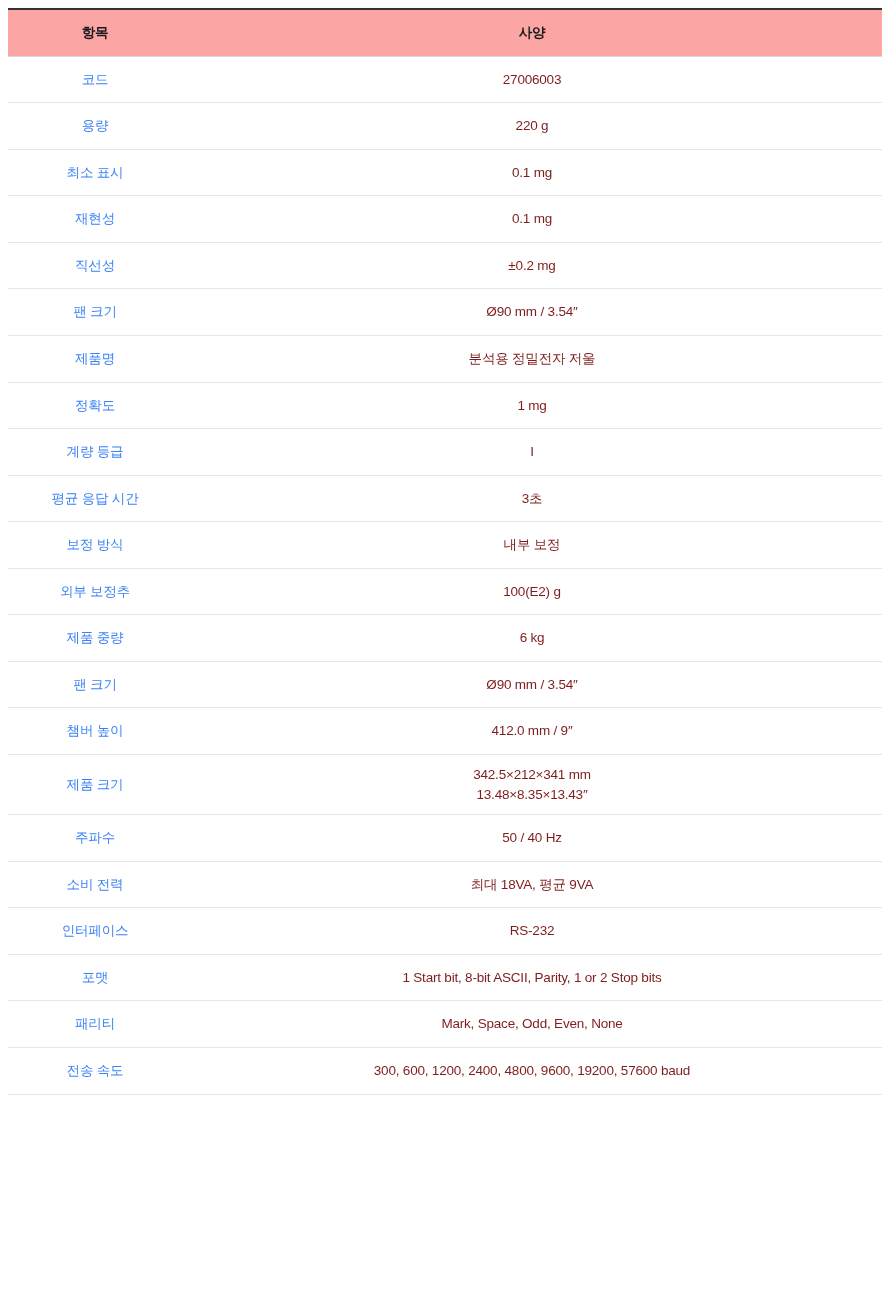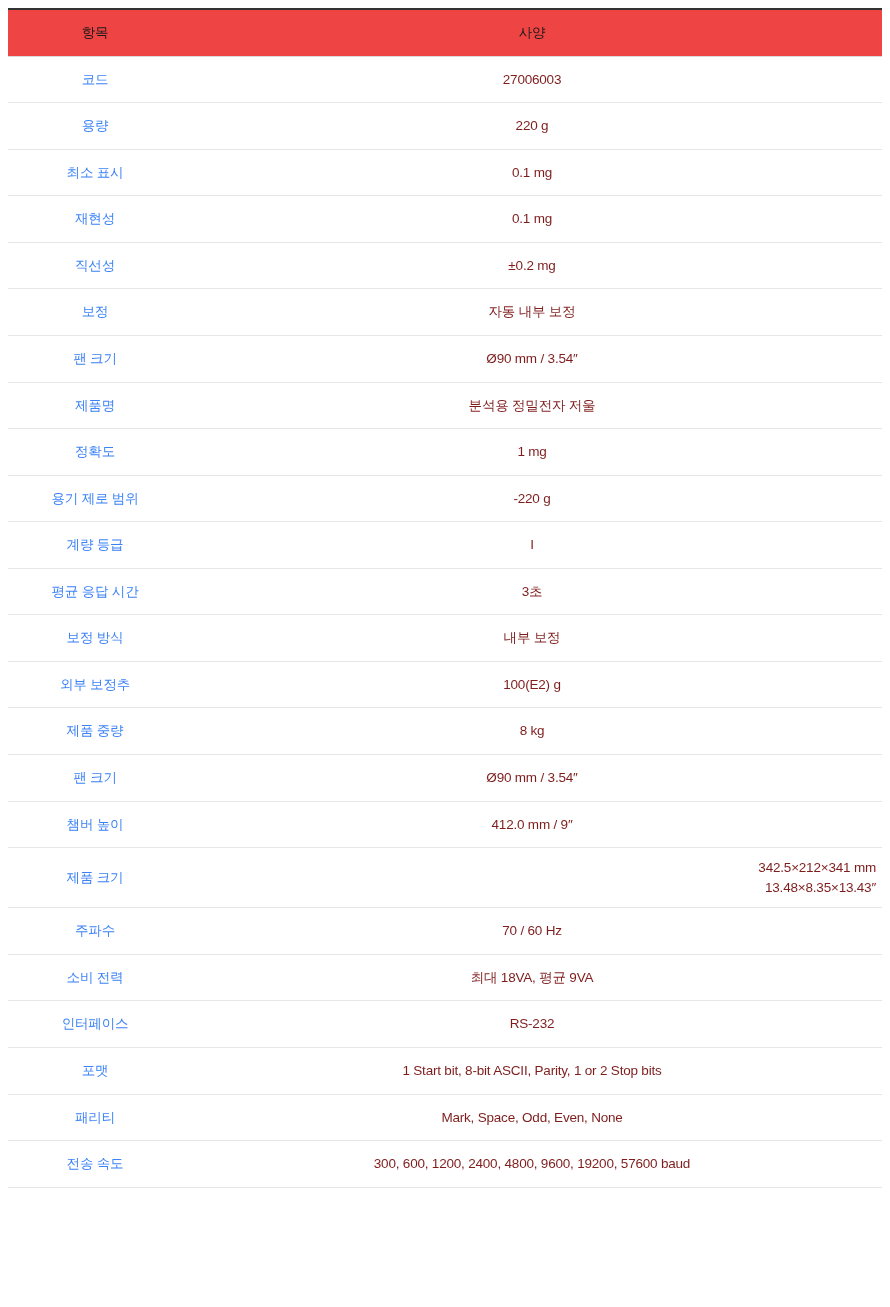--- a/index.html
+++ b/index.html
@@ -24,23 +24,23 @@
     border-collapse: collapse;
     table-layout: fixed;
     margin: 8px 0 0 0;
   }
   table.spec-table col.col-item { width: 174px; }
   table.spec-table col.col-spec { width: 700px; }
 
   table.spec-table tr.header-row td {
     border-top: 2px solid #333333;
     border-bottom: 1px solid #d9d9d9;
-    font-weight: normal;
+    font-weight: bold;
     color: #1a1a1a;
-    background: #ef4444;
+    background: #fca5a5;
   }
   table.spec-table td {
     border-bottom: 1px solid #e6e6e6;
     padding: 13px 6px;
     text-align: center;
     vertical-align: middle;
     font-size: 13.5px;
     line-height: 1.45;
     color: #7f1d1d;
     background: #ffffff;
@@ -48,21 +48,20 @@
   }
   table.spec-table td.item-cell {
     color: #3b82f6;
   }
   table.spec-table tr.tall-row td {
     padding-top: 10px;
     padding-bottom: 10px;
   }
   .multi-line span {
     display: block;
-    text-align: right;
   }
 </style>
 </head>
 <body>
 
 <div class="spec-wrap">
   <table class="spec-table">
     <colgroup>
       <col class="col-item">
       <col class="col-spec">
@@ -86,77 +85,69 @@
         </tr>
         <tr>
           <td class="item-cell">재현성</td>
           <td class="spec-cell">0.1 mg</td>
         </tr>
         <tr>
           <td class="item-cell">직선성</td>
           <td class="spec-cell">±0.2 mg</td>
         </tr>
         <tr>
-          <td class="item-cell">보정</td>
-          <td class="spec-cell">자동 내부 보정</td>
-        </tr>
-        <tr>
           <td class="item-cell">팬 크기</td>
           <td class="spec-cell">Ø90 mm / 3.54″</td>
         </tr>
         <tr>
           <td class="item-cell">제품명</td>
           <td class="spec-cell">분석용 정밀전자 저울</td>
         </tr>
         <tr>
           <td class="item-cell">정확도</td>
           <td class="spec-cell">1 mg</td>
-        </tr>
-        <tr>
-          <td class="item-cell">용기 제로 범위</td>
-          <td class="spec-cell">-220 g</td>
         </tr>
         <tr>
           <td class="item-cell">계량 등급</td>
           <td class="spec-cell">I</td>
         </tr>
         <tr>
           <td class="item-cell">평균 응답 시간</td>
           <td class="spec-cell">3초</td>
         </tr>
         <tr>
           <td class="item-cell">보정 방식</td>
           <td class="spec-cell">내부 보정</td>
         </tr>
         <tr>
           <td class="item-cell">외부 보정추</td>
           <td class="spec-cell">100(E2) g</td>
         </tr>
         <tr>
           <td class="item-cell">제품 중량</td>
-          <td class="spec-cell">8 kg</td>
+          <td class="spec-cell">6 kg</td>
         </tr>
         <tr>
           <td class="item-cell">팬 크기</td>
           <td class="spec-cell">Ø90 mm / 3.54″</td>
         </tr>
         <tr>
           <td class="item-cell">챔버 높이</td>
           <td class="spec-cell">412.0 mm / 9″</td>
         </tr>
         <tr class="tall-row">
           <td class="item-cell">제품 크기</td>
           <td class="spec-cell multi-line">
             <span>342.5×212×341 mm</span>
             <span>13.48×8.35×13.43″</span>
           </td>
         </tr>
         <tr>
           <td class="item-cell">주파수</td>
-          <td class="spec-cell">70 / 60 Hz</td>
+          <td class="spec-cell">50 / 40 Hz</td>
         </tr>
         <tr>
           <td class="item-cell">소비 전력</td>
           <td class="spec-cell">최대 18VA, 평균 9VA</td>
         </tr>
         <tr>
           <td class="item-cell">인터페이스</td>
           <td class="spec-cell">RS-232</td>
         </tr>
         <tr>

